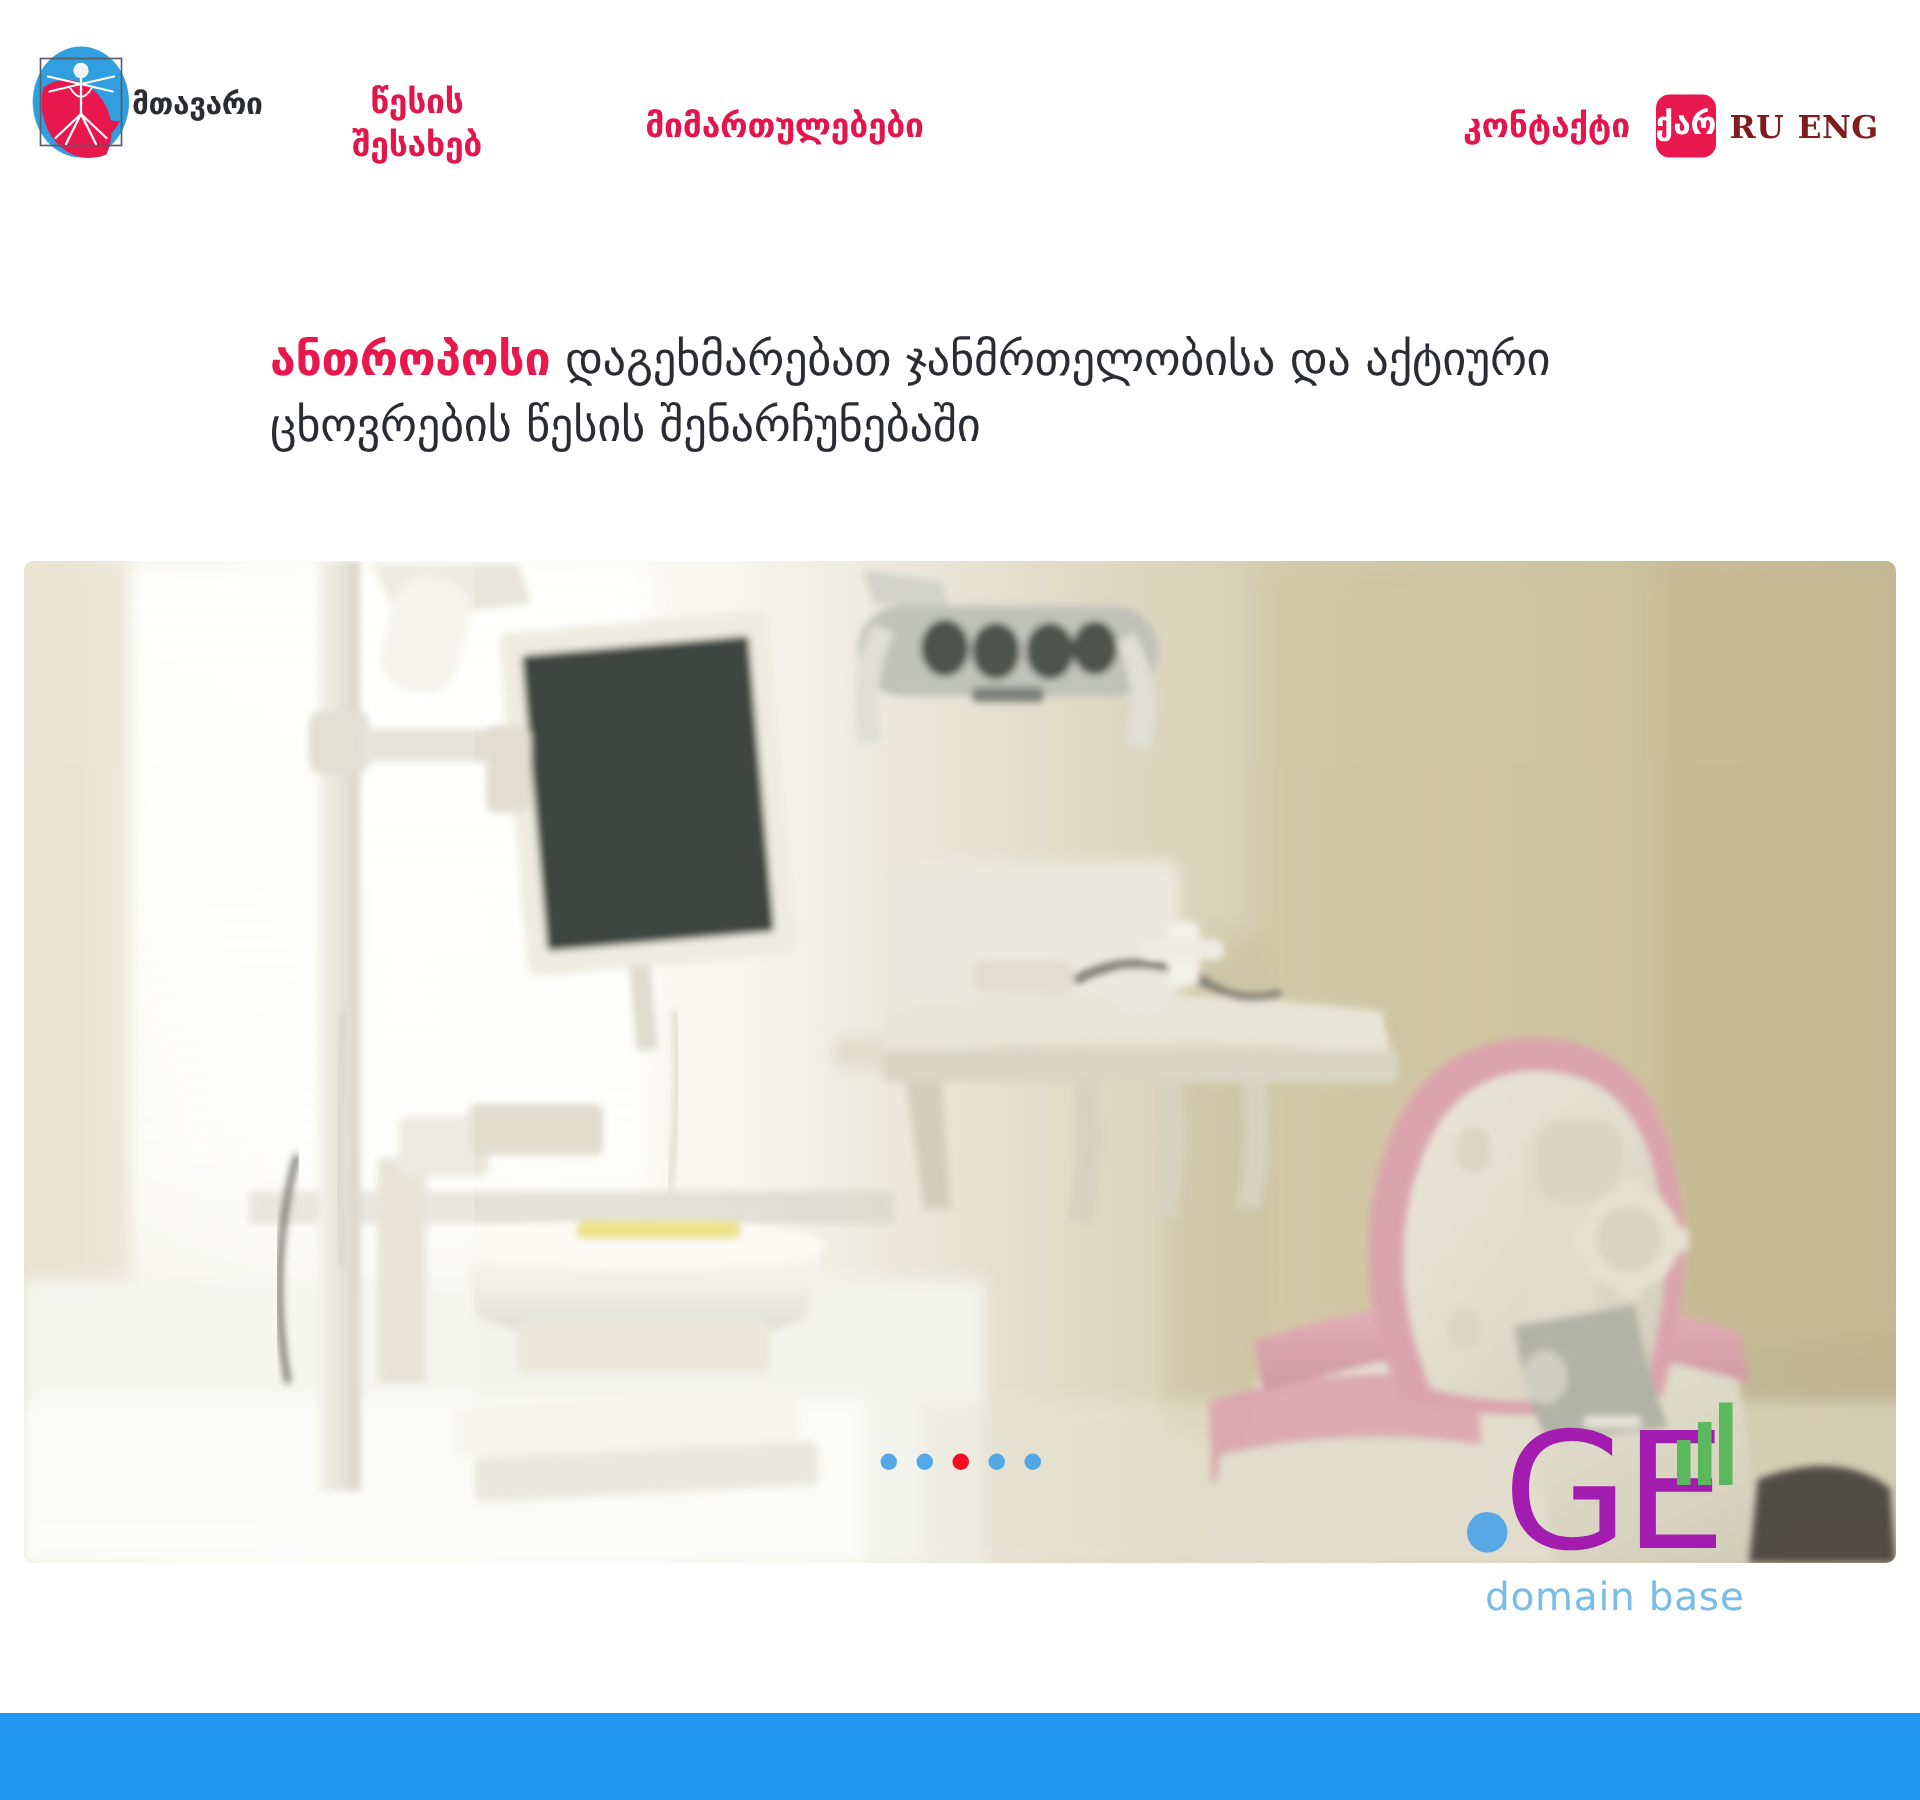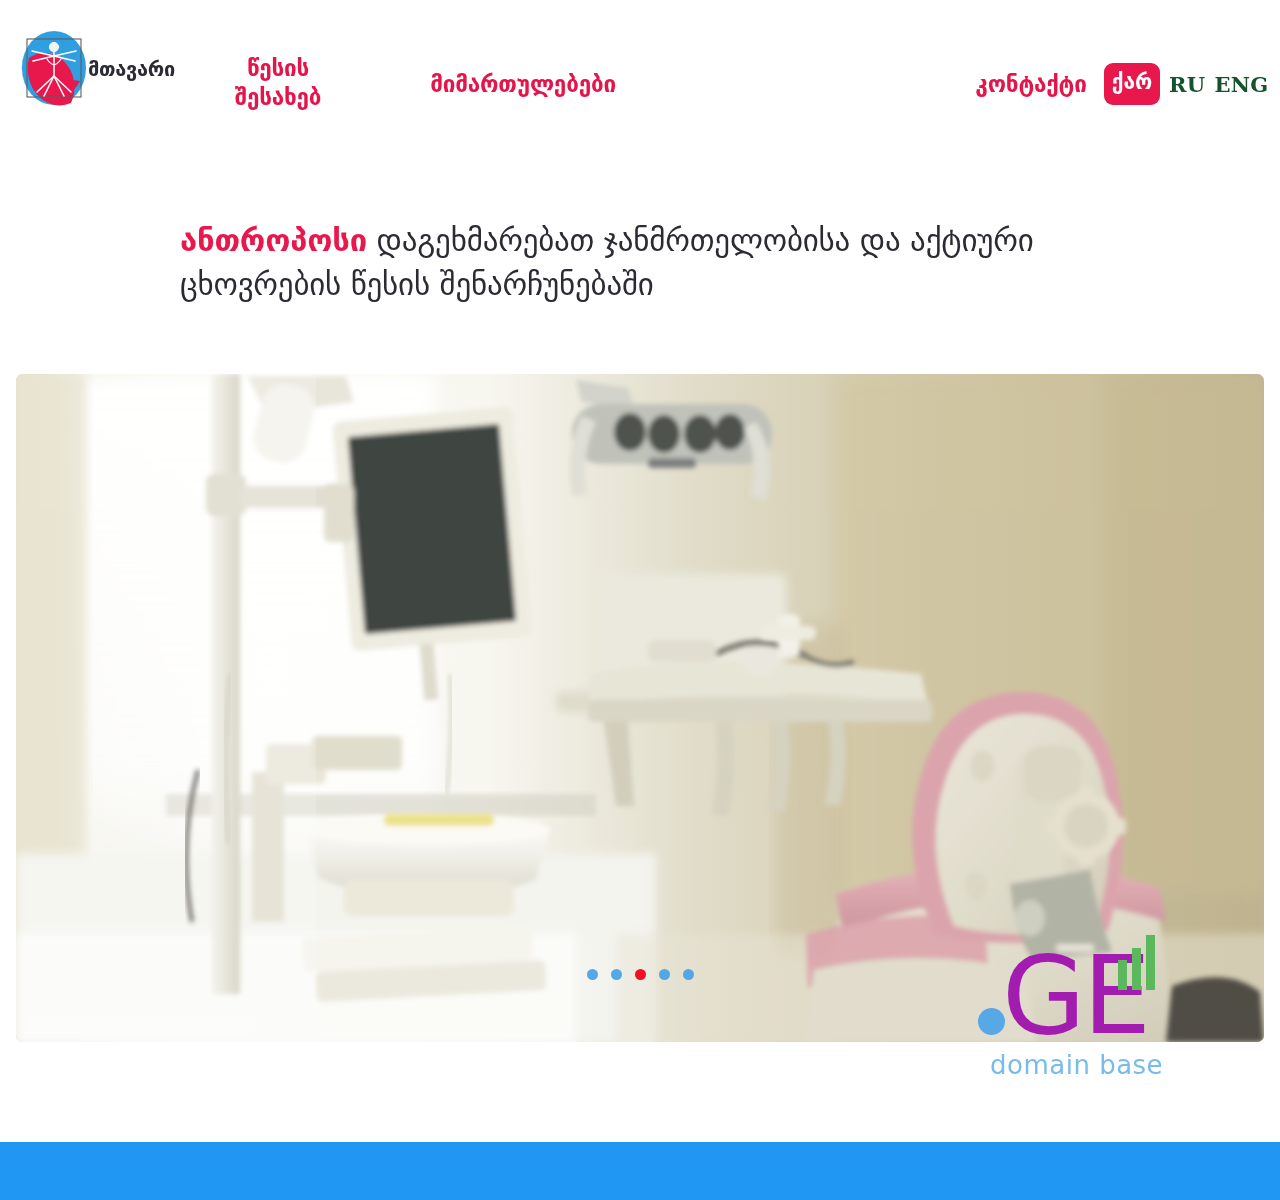--- a/index.html
+++ b/index.html
@@ -84,37 +84,37 @@
     display: flex;
     align-items: center;
     gap: 9px;
     height: 44px;
   }
 
   .lang-ka {
     background: #e8174c;
     color: #ffffff;
     border-radius: 9px;
-    width: 56px;
+    width: 40px;
     height: 42px;
     display: flex;
     align-items: center;
     justify-content: center;
     font-size: 21px;
     font-weight: 700;
     line-height: 1;
     padding-bottom: 3px;
     cursor: pointer;
   }
 
   .lang-text {
     font-family: "DejaVu Serif", "Liberation Serif", serif;
     font-size: 21px;
     font-weight: 700;
-    color: #14532d;
+    color: #7f1d1d;
     letter-spacing: 0.3px;
     cursor: pointer;
   }
 
   
   .hero-headline {
     position: absolute;
     top: 218px;
     left: 0;
     width: 1280px;

